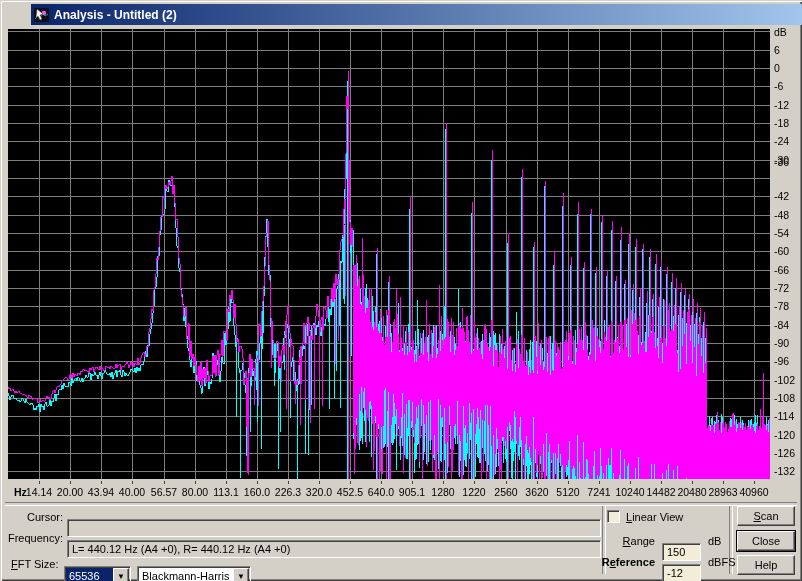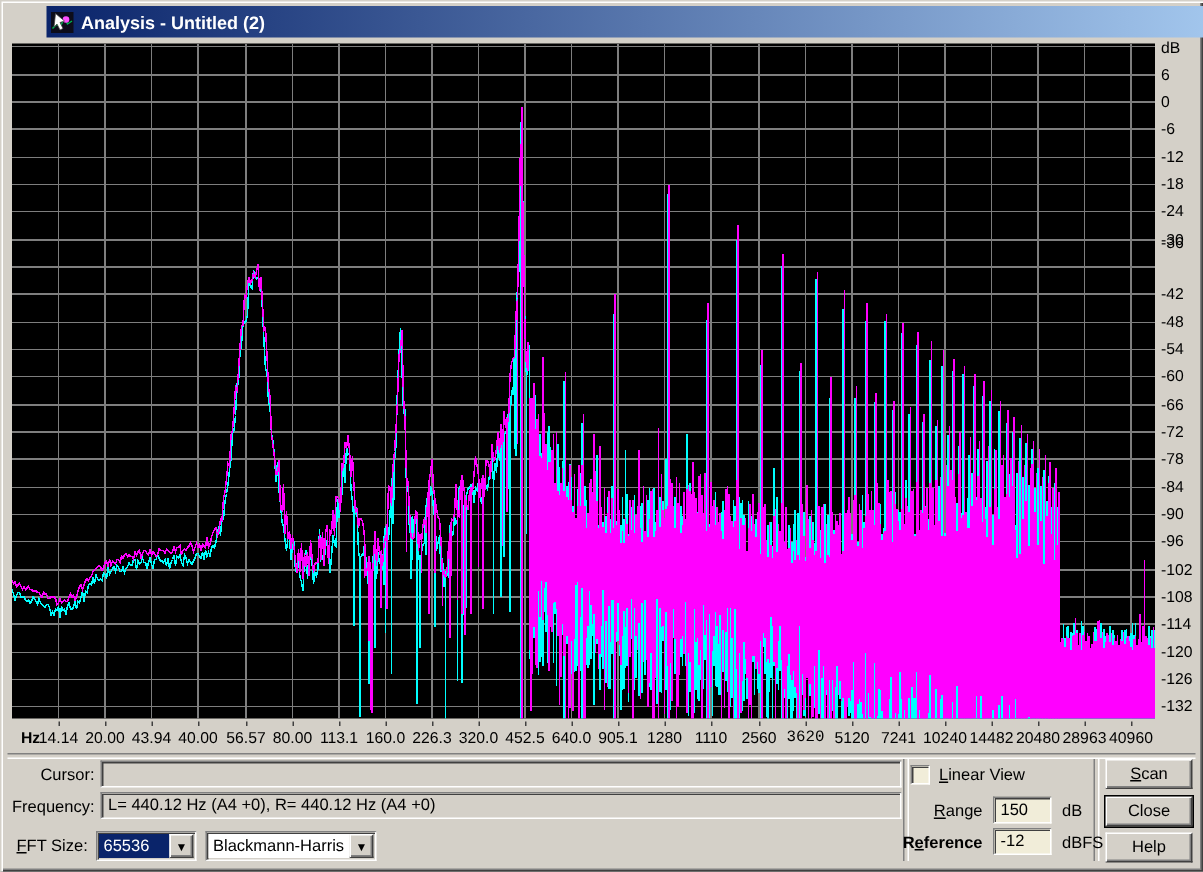--- a/index.html
+++ b/index.html
@@ -7,21 +7,21 @@
        box-shadow:inset 1px 1px 0 #D4D0C8, inset 2px 2px 0 #fff, inset -1px -1px 0 #404040, inset -2px -2px 0 #808080;}
   .titlebar{position:absolute;left:4px;top:4px;width:794px;height:21px;
        background:linear-gradient(to right,#0A246A,#A6CAF0);display:flex;align-items:center;padding:0 3px;box-sizing:border-box;margin-left:27px;}
   .t-text{color:#fff;font-size:12px;font-weight:bold;margin-left:4px;flex:1;white-space:nowrap;}
   .closebtn{width:16px;height:14px;background:#D4D0C8;border:1px solid;border-color:#fff #404040 #404040 #fff;
        box-shadow:inset -1px -1px 0 #808080;display:flex;align-items:center;justify-content:center;
        font-size:11px;font-weight:bold;color:#000;line-height:10px;}
   .plot{position:absolute;left:8px;top:29px;width:762px;height:450px;background:#000;}
   .lbl{position:absolute;font-size:11px;color:#000;white-space:nowrap;}
   .r{text-align:right;}
-  .sunken{border:1px solid;border-color:#808080 #fff #fff #808080;box-shadow:inset 1px 1px 0 #404040;box-sizing:border-box;}
+  .sunken{border:1px solid;border-color:#808080 #fff #fff #808080;box-shadow:inset 1px 1px 0 #404040;box-sizing:border-box;margin-top:12px;}
   .field{position:absolute;background:#D4D0C8;font-size:11px;color:#000;padding:2px 0 0 4px;overflow:hidden;white-space:nowrap;}
   .cream{background:#F1EDD9;}
   .btn{position:absolute;width:58px;height:20px;background:#D4D0C8;font-size:11px;color:#000;
        display:flex;align-items:center;justify-content:center;border:1px solid;border-color:#fff #404040 #404040 #fff;
        box-shadow:inset -1px -1px 0 #808080, inset 1px 1px 0 #D4D0C8;box-sizing:border-box;}
   .btn.default{outline:1px solid #000;}
   .accel{text-decoration:underline;}
   .combo{position:absolute;height:20px;box-sizing:border-box;}
   .combo .inner{position:absolute;left:1px;top:1px;bottom:1px;right:1px;background:#fff;}
   .combo .sel{position:absolute;left:1px;top:1px;bottom:1px;right:17px;font-size:11px;padding:2px 0 0 3px;white-space:nowrap;overflow:hidden;}
@@ -115,25 +115,25 @@
       <span class="ticklbl" style="left:311px;top:6px;transform:translateX(-50%);">320.0</span>
       <div style="position:absolute;left:342px;top:1px;width:1px;height:3px;background:#404040;"></div>
       <span class="ticklbl" style="left:342px;top:6px;transform:translateX(-50%);">452.5</span>
       <div style="position:absolute;left:373px;top:1px;width:1px;height:3px;background:#404040;"></div>
       <span class="ticklbl" style="left:373px;top:6px;transform:translateX(-50%);">640.0</span>
       <div style="position:absolute;left:404px;top:1px;width:1px;height:3px;background:#404040;"></div>
       <span class="ticklbl" style="left:404px;top:6px;transform:translateX(-50%);">905.1</span>
       <div style="position:absolute;left:435px;top:1px;width:1px;height:3px;background:#404040;"></div>
       <span class="ticklbl" style="left:435px;top:6px;transform:translateX(-50%);">1280</span>
       <div style="position:absolute;left:466px;top:1px;width:1px;height:3px;background:#404040;"></div>
-      <span class="ticklbl" style="left:466px;top:6px;transform:translateX(-50%);">1110</span>
+      <span class="ticklbl" style="left:466px;top:6px;transform:translateX(-50%);">1220</span>
       <div style="position:absolute;left:498px;top:1px;width:1px;height:3px;background:#404040;"></div>
       <span class="ticklbl" style="left:498px;top:6px;transform:translateX(-50%);">2560</span>
       <div style="position:absolute;left:529px;top:1px;width:1px;height:3px;background:#404040;"></div>
-      <span class="ticklbl" style="left:529px;top:6px;transform:translateX(-50%);font-family:Liberation Mono, monospace;">3620</span>
+      <span class="ticklbl" style="left:529px;top:6px;transform:translateX(-50%);">3620</span>
       <div style="position:absolute;left:560px;top:1px;width:1px;height:3px;background:#404040;"></div>
       <span class="ticklbl" style="left:560px;top:6px;transform:translateX(-50%);">5120</span>
       <div style="position:absolute;left:591px;top:1px;width:1px;height:3px;background:#404040;"></div>
       <span class="ticklbl" style="left:591px;top:6px;transform:translateX(-50%);">7241</span>
       <div style="position:absolute;left:622px;top:1px;width:1px;height:3px;background:#404040;"></div>
       <span class="ticklbl" style="left:622px;top:6px;transform:translateX(-50%);">10240</span>
       <div style="position:absolute;left:653px;top:1px;width:1px;height:3px;background:#404040;"></div>
       <span class="ticklbl" style="left:653px;top:6px;transform:translateX(-50%);">14482</span>
       <div style="position:absolute;left:684px;top:1px;width:1px;height:3px;background:#404040;"></div>
       <span class="ticklbl" style="left:684px;top:6px;transform:translateX(-50%);">20480</span>

